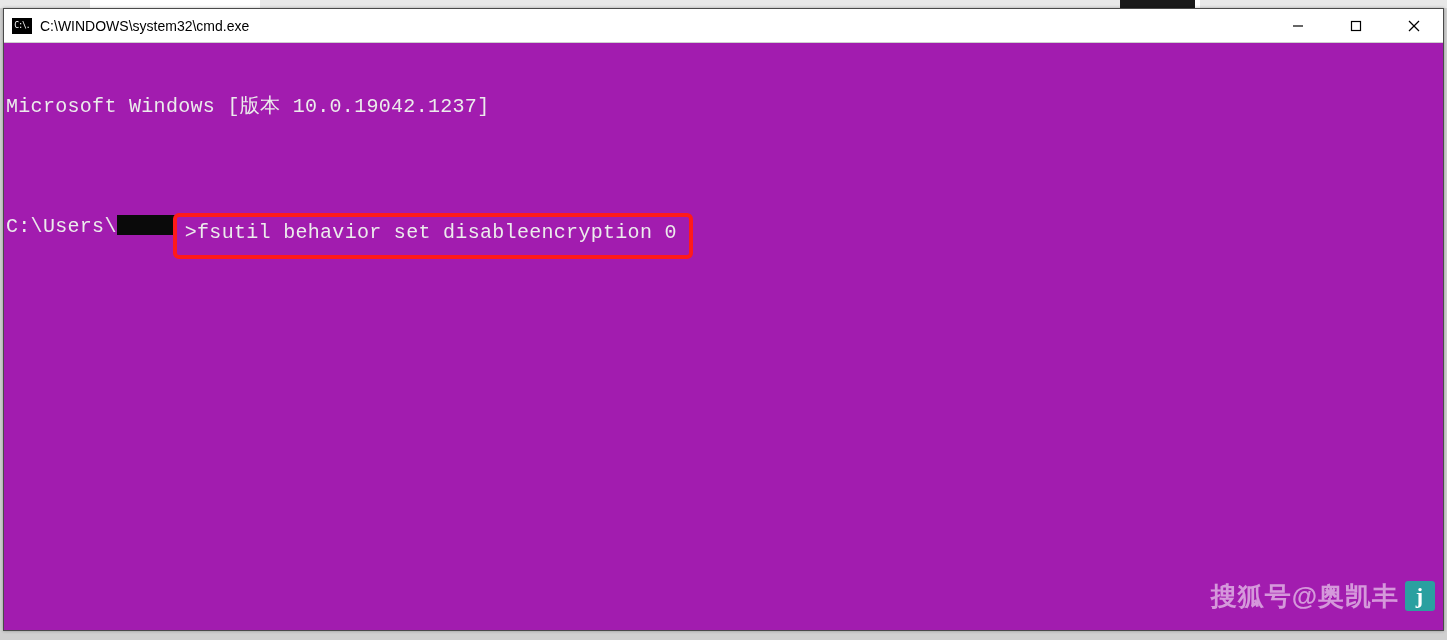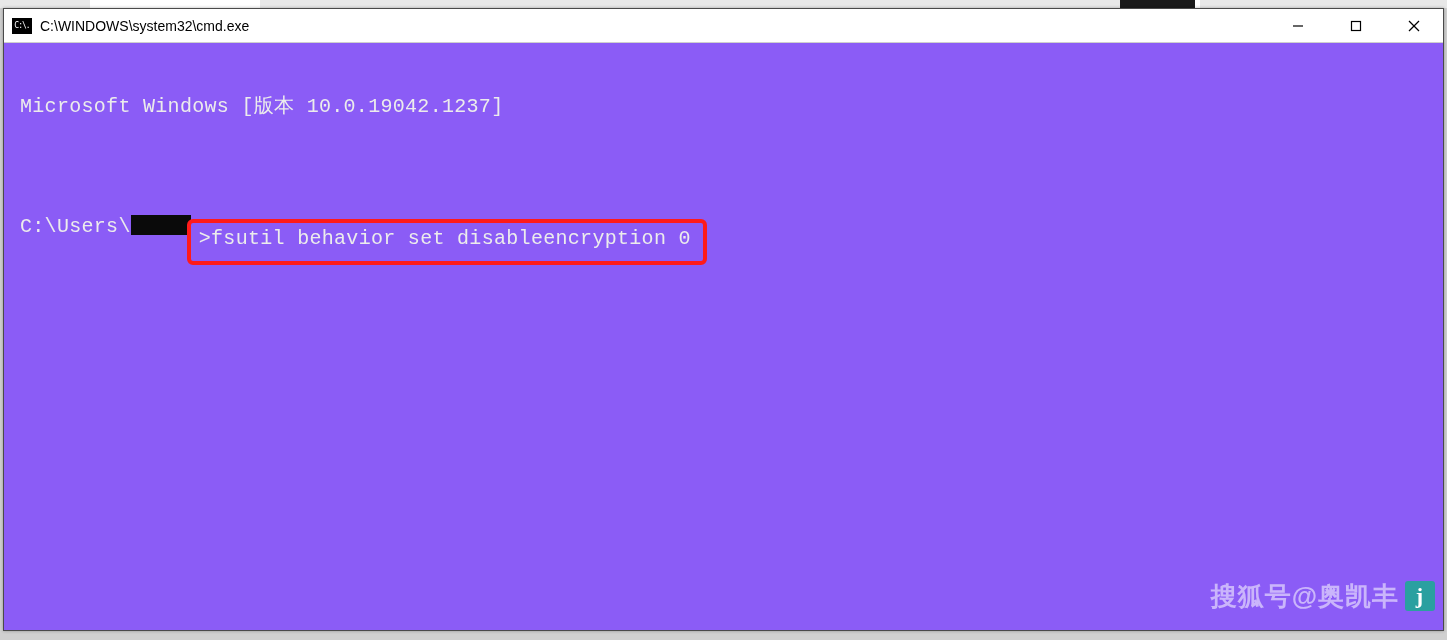--- a/index.html
+++ b/index.html
@@ -26,38 +26,38 @@
     flex: 1; font-size: 14px; color: #000;
   }
   .win-ctrls { display: flex; height: 100%; }
   .win-btn {
     width: 58px; height: 100%; display: flex; align-items: center; justify-content: center;
     font-size: 14px; color: #000; background: #fff; cursor: default;
   }
   .win-btn svg { width: 12px; height: 12px; stroke: #000; fill: none; stroke-width: 1.2; }
   .console-body {
     position: relative;
-    width: 100%; height: calc(100% - 34px); background: #8b5cf6; color: #ececec;
+    width: 100%; height: calc(100% - 34px); background: #a21caf; color: #ececec;
     font-family: "NSimSun","SimSun",Consolas,"Courier New",monospace;
-    font-size: 20px; line-height: 24px; padding: 4px 16px;
+    font-size: 20px; line-height: 24px; padding: 4px 2px;
     white-space: pre; overflow: hidden; letter-spacing: 0.3px;
   }
   .line { display: block; }
   .prompt-line { display: flex; align-items: flex-start; height: 24px; }
   .prompt-prefix { display: inline-block; }
   .username-blur {
     display: inline-block; width: 60px; height: 20px; background: #0a0a0a; margin: 0 0px;
     vertical-align: middle;
   }
   .gt { display:inline-block; }
   .highlight-box {
     display: inline-block;
     border: 4px solid #ff1a1a; border-radius: 6px; padding: 6px 12px 8px 8px;
     margin-left: -4px;
-    position: relative; top: -2px; margin-top: 6px;
+    position: relative; top: -2px;
   }
   .highlight-box span { position: relative; top: -2px; }
   .watermark {
     position: absolute; right: 8px; bottom: 19px; display: flex; align-items: center;
     color: rgba(255,255,255,0.55); font-size: 26px;
     font-family: "Microsoft YaHei","PingFang SC",sans-serif;
     font-weight: 600; letter-spacing: 1px;
   }
   .wm-badge {
     width: 30px; height: 30px; margin-left: 6px; background: #2aa0a0;

